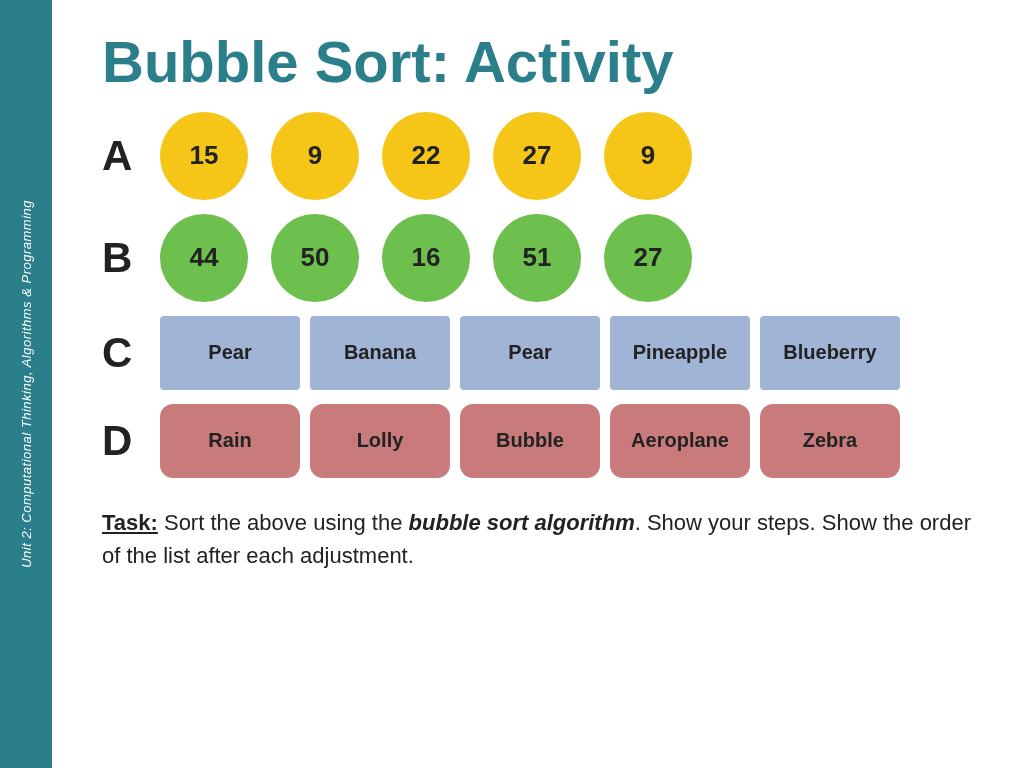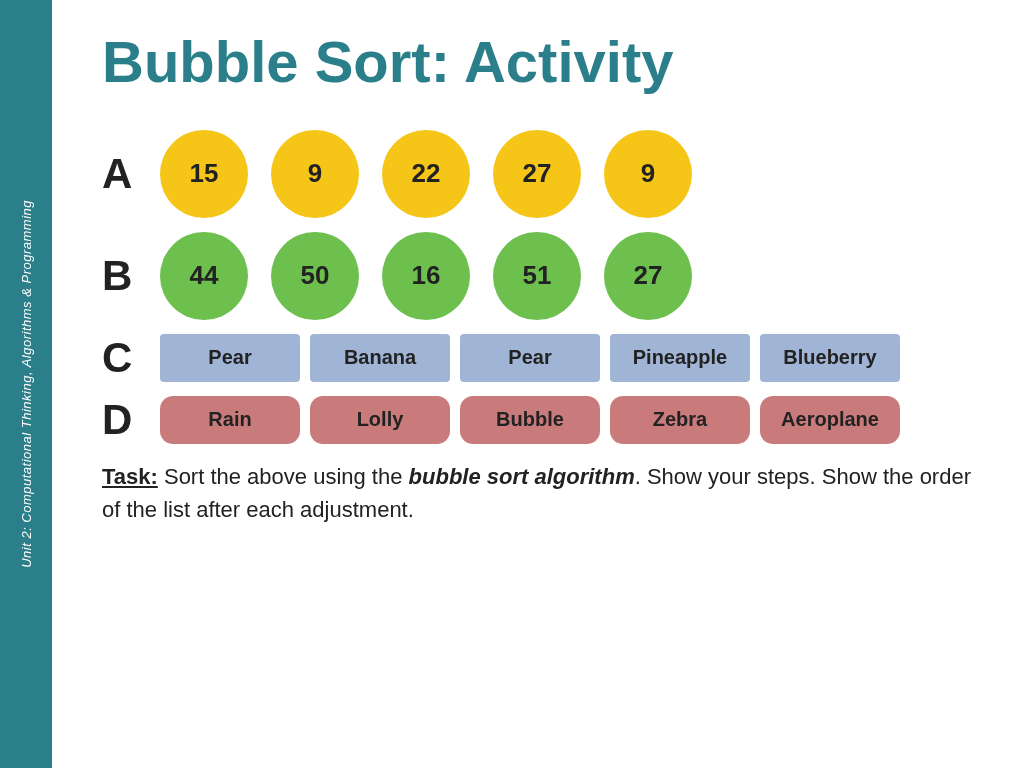--- a/index.html
+++ b/index.html
@@ -38,21 +38,21 @@
       padding: 30px 50px 30px 50px;
       display: flex;
       flex-direction: column;
       gap: 0;
     }
 
     .page-title {
       color: #2a7f8a;
       font-size: 58px;
       font-weight: 800;
-      margin-bottom: 36px;
+      margin-bottom: 18px;
       line-height: 1.1;
     }
 
     .row {
       display: flex;
       align-items: center;
       margin-bottom: 14px;
     }
 
     .row-label {
@@ -88,41 +88,41 @@
       background-color: #6dbf4e;
     }
 
     .boxes-container {
       display: flex;
       gap: 10px;
     }
 
     .box {
       width: 140px;
-      height: 48px;
+      height: 74px;
       display: flex;
       align-items: center;
       justify-content: center;
       font-size: 20px;
       font-weight: 700;
       color: #222;
       border-radius: 4px;
     }
 
     .box-blue {
       background-color: #a0b4d6;
     }
 
     .box-red {
       background-color: #c97b7b;
       border-radius: 13px;
     }
 
     .task-section {
-      margin-top: 2px;
+      margin-top: 14px;
       font-size: 22px;
       color: #222;
       line-height: 1.5;
     }
 
     .task-label {
       font-weight: 900;
       text-decoration: underline;
     }
 
@@ -174,22 +174,22 @@
       <div class="box box-blue">Blueberry</div>
     </div>
   </div>
 
   <div class="row">
     <div class="row-label">D</div>
     <div class="boxes-container">
       <div class="box box-red">Rain</div>
       <div class="box box-red">Lolly</div>
       <div class="box box-red">Bubble</div>
+      <div class="box box-red">Aeroplane</div>
       <div class="box box-red">Zebra</div>
-      <div class="box box-red">Aeroplane</div>
     </div>
   </div>
 
   <div class="task-section">
     <span class="task-label">Task:</span><span> Sort the above using the </span><span class="task-italic-bold">bubble sort algorithm</span><span>. Show your steps. Show the order of the list after each adjustment.</span>
   </div>
 
 </div>
 
 </body></html>

